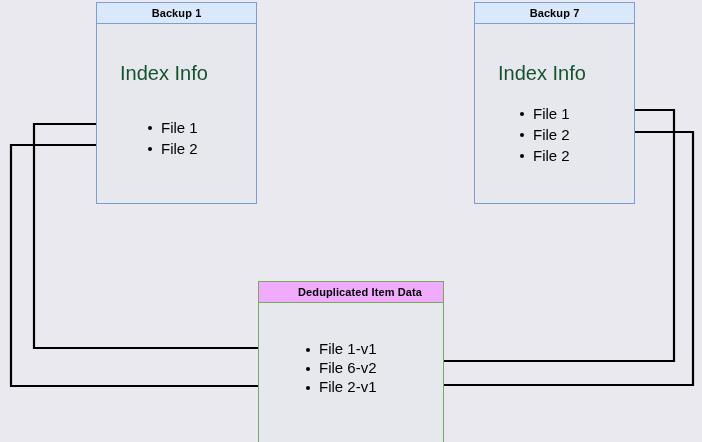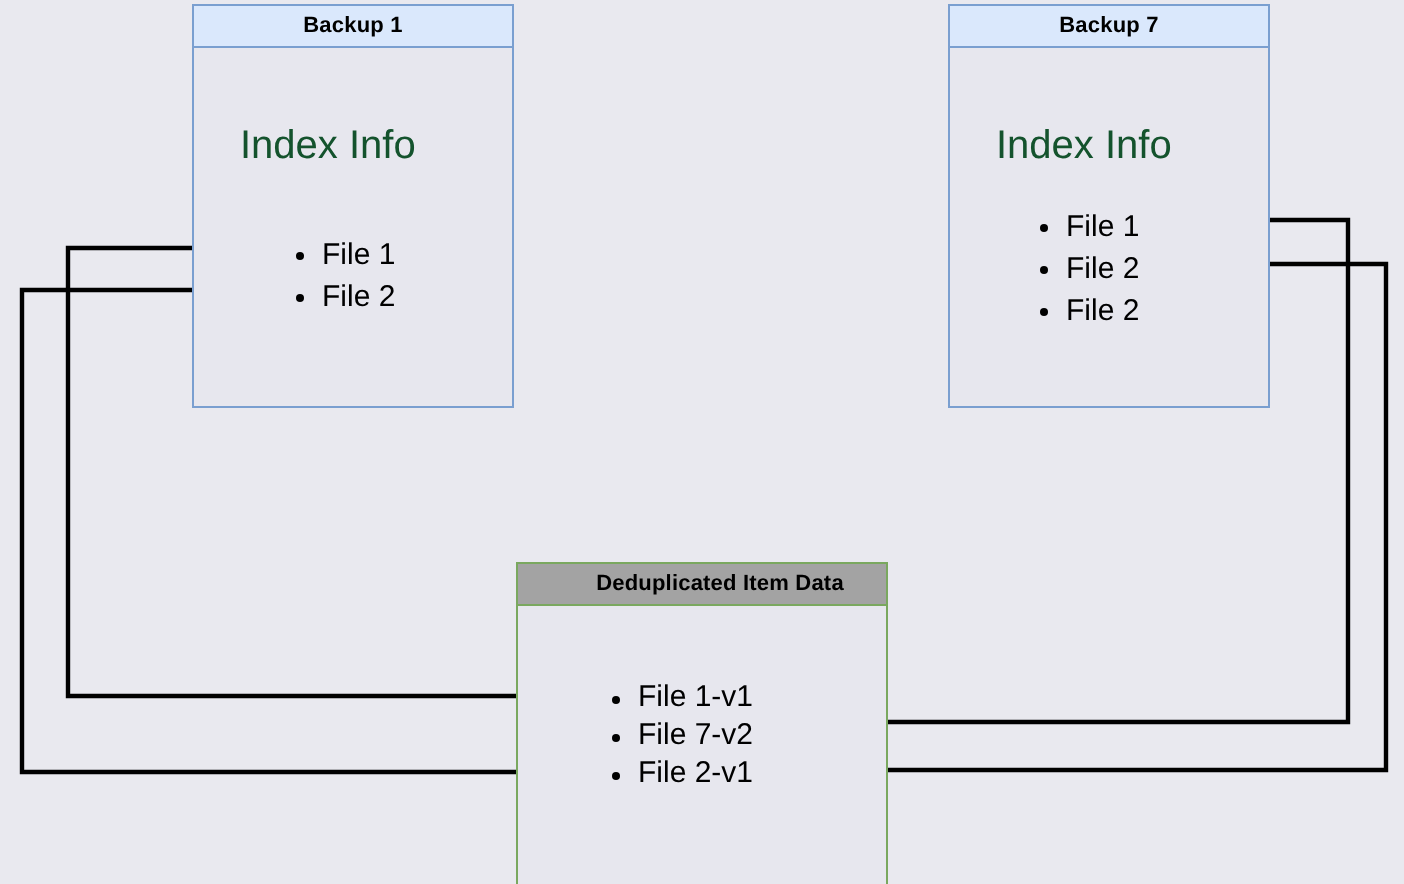--- a/index.html
+++ b/index.html
@@ -49,21 +49,21 @@
   }
   .box-body {
     position: relative;
     height: calc(100% - 21px);
   }
 
   .box.green {
     border-color: #7aa85f;
   }
   .box.green > .box-header {
-    background: #a3a3a3;
+    background: #f0abfc;
     border-bottom-color: #7aa85f;
     padding-left: 18px;
   }
 
   
   .body-caption {
     position: absolute;
     font-size: 20px;
     color: #14532d;
     white-space: nowrap;
@@ -139,19 +139,19 @@
         <li>File 2</li>
       </ul>
     </div>
   </div>
 
   <div class="box green" style="left:258px; top:281px; width:186px; height:167px;">
     <div class="box-header">Deduplicated Item Data</div>
     <div class="box-body">
       <ul class="bullets wide" style="left:46px; top:36px;">
         <li>File 1-v1</li>
-        <li>File 7-v2</li>
+        <li>File 6-v2</li>
         <li>File 2-v1</li>
       </ul>
     </div>
   </div>
 
 </div>
 
 </body></html>

